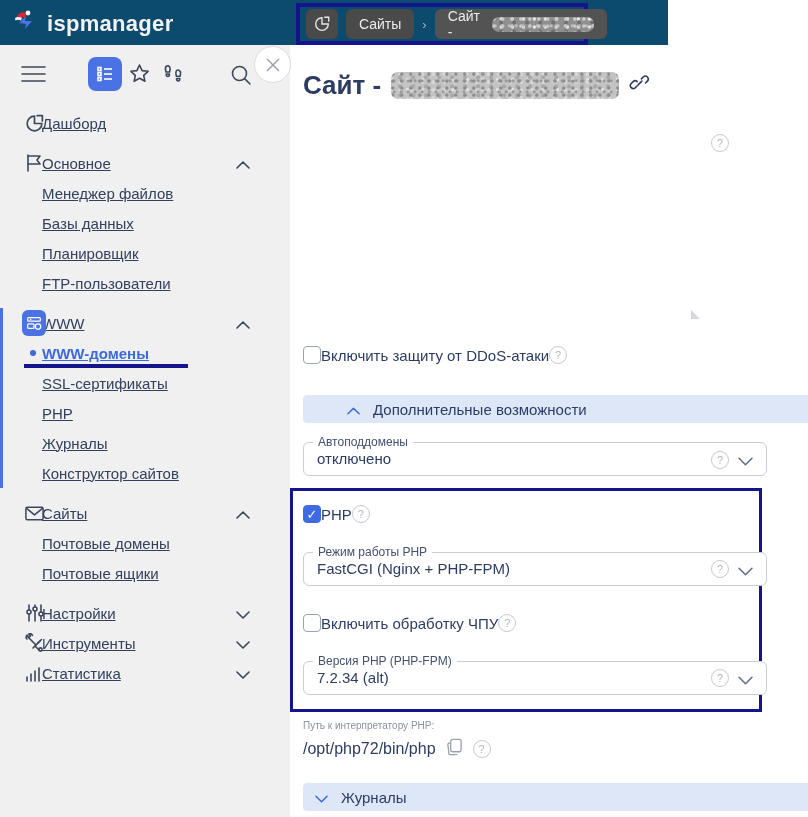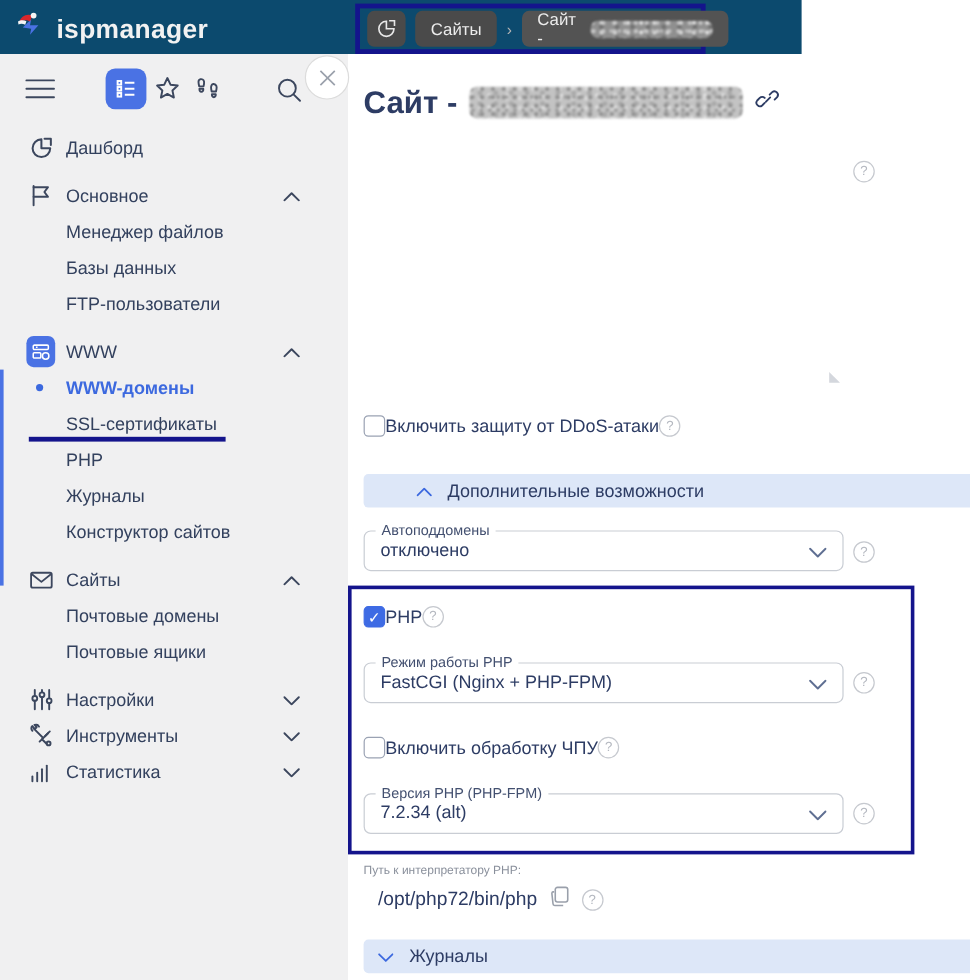--- a/index.html
+++ b/index.html
@@ -48,21 +48,21 @@
   .star-btn { position:absolute; left:127px; top:17px; }
   .steps-btn { position:absolute; left:160px; top:17px; }
   .search-btn { position:absolute; left:229px; top:18px; }
   .close-btn { position:absolute; left:254px; top:1px; width:37px; height:37px; border-radius:50%;
     background:#fff; border:1px solid #dcdcdc; display:flex; align-items:center; justify-content:center; z-index:9; }
 
   .menu { margin-top:8px; }
   .mi { position:relative; height:30px; display:flex; align-items:center;
     color:#33415e; font-size:15px; }
   .mi .ic { position:absolute; left:22px; width:24px; display:flex; justify-content:center; }
-  .mi .lbl { margin-left:55px; }
+  .mi .lbl { margin-left:42px;text-decoration:underline; }
   .mi .chev { position:absolute; right:40px; }
   .mi.group-gap { margin-top:10px; }
   .mi.active .lbl { color:#3c69df; font-weight:bold; }
   .mi.active::before { content:""; position:absolute; left:30px; width:6px; height:6px;
     border-radius:50%; background:#3c69df; }
   .blue-tile { width:26px; height:26px; background:#4a72e4; border-radius:6px;
     display:flex; align-items:center; justify-content:center; }
   .www-bar { position:absolute; left:0; top:263px; width:3px; height:180px; background:#4a72e4; }
   .active-annot { position:absolute; left:24px; top:319px; width:164px; height:4px; background:#14148c; }
 
@@ -79,30 +79,30 @@
   .help { width:18px; height:18px; border-radius:50%; border:1.5px solid #c6c9cf;
     color:#b3b7bf; font-size:11px; display:inline-flex; align-items:center; justify-content:center; flex:0 0 auto; }
   .cbx-row { position:absolute; display:flex; align-items:center; 
     color:#2d3c64; font-size:15px; }
   .cbx { width:18px; height:18px; border:1.5px solid #9aa2b3; border-radius:4px; background:#fff; flex:0 0 auto; }
   .cbx.checked { background:#3e6be4; border-color:#3e6be4; position:relative; }
   .cbx.checked::after { content:"✓"; position:absolute; left:2.5px; top:0.5px; color:#fff; font-size:13px; font-weight:bold; }
   .section-hdr { position:absolute; left:13px; right:-1px; height:28px; background:#dde7f8;
     border-radius:4px 0 0 4px; display:flex; align-items:center; gap:13px; padding-left:12px;
     color:#2d3c64; font-size:15px; }
-  .field { position:absolute; width:400px; height:34px; border:1px solid #c9cdd4; border-radius:6px; background:#fff; }
+  .field { position:absolute; width:464px; height:34px; border:1px solid #c9cdd4; border-radius:6px; background:#fff; }
   .field .flabel { position:absolute; left:9px; top:-8px; background:#fff; padding:0 5px;
     font-size:12px; color:#435070; white-space:nowrap; }
   .field .fvalue { position:absolute; left:13px; top:7px; font-size:15px; color:#2d3c64; }
   .field .fchev { position:absolute; right:13px; top:9px; }
   .field-help { position:absolute; }
   .php-annot { position:absolute; left:0; top:443px; width:472px; height:224px; border:3px solid #14148c; }
   .path-label { position:absolute; left:13px; top:675px; font-size:10px; color:#8a909c; }
   .path-row { position:absolute; left:13px; top:693px; display:flex; align-items:center; gap:10px;
-    font-size:16px; color:#2d3c64;margin-left:12px; }
+    font-size:16px; color:#2d3c64; }
 </style>
 </head>
 <body>
 
 <div class="header">
   <div class="logo">
     <span>
       <svg width="30" height="30" viewBox="0 0 30 30">
         <path d="M7 16 L14 9 L13 14 L20 14 L13 22 L14 17 Z" fill="#4a72e4"></path>
         <path d="M4 12 C5 6 11 4 15 6 L13 11 C10 9 6 10 4 12 Z" fill="#d8262c"></path>
@@ -215,20 +215,23 @@
             <path class="icon-stroke" d="M1 7 L7 1 L13 7"></path>
           </svg></span>
     </div>
     <div class="mi">
       <span class="lbl">Менеджер файлов</span>
       </div>
     <div class="mi">
       <span class="lbl">Базы данных</span>
       </div>
     <div class="mi">
+      <span class="lbl">Планировщик</span>
+      </div>
+    <div class="mi">
       <span class="lbl">FTP-пользователи</span>
       </div>
 
     <div class="mi group-gap">
       <span class="ic">
         <span class="blue-tile">
           <svg width="18" height="18" viewBox="0 0 20 20">
               <g stroke="#fff" stroke-width="1.4" fill="none">
             <rect x="3" y="4" width="14" height="4" rx="1"></rect>
                 <rect x="3" y="11" width="7" height="5" rx="1"></rect>

